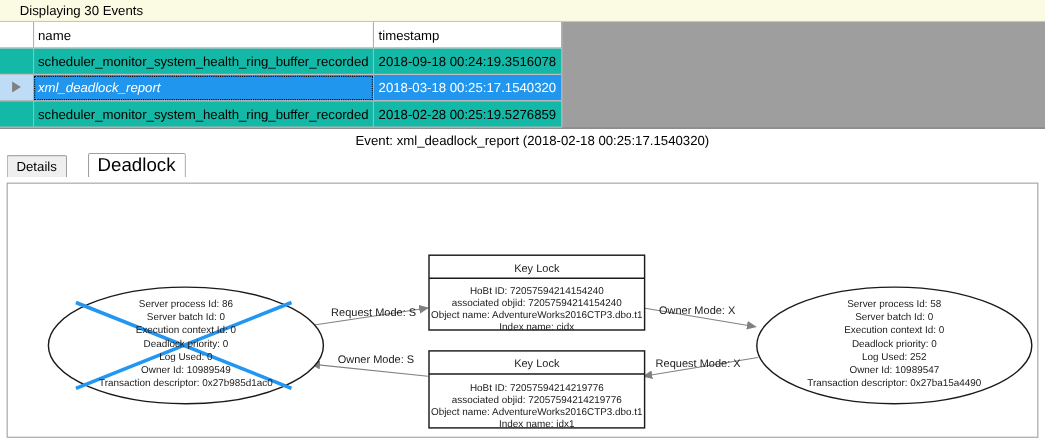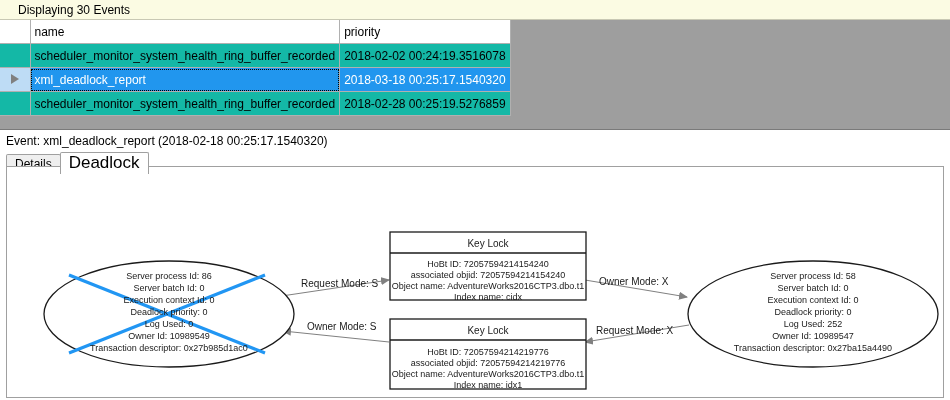--- a/index.html
+++ b/index.html
@@ -22,21 +22,21 @@
     border-bottom: 1px solid #c8c8b4;
     display: flex;
     align-items: center;
     padding-left: 18px;
     box-sizing: border-box;
     font-size: 12px;
   }
 
   
   .grid-wrap {
-    height: 110px;
+    height: 97px;
     background: #9e9e9e;
     border-bottom: 1px solid #7a7a7a;
     box-sizing: border-box;
     position: relative;
     overflow: hidden;
   }
   table.events-grid {
     border-collapse: collapse;
     table-layout: fixed;
     background: #ffffff;
@@ -64,49 +64,52 @@
     text-align: center;
   }
   tr.row-selected td { background: #2196EE; color: #ffffff; }
   tr.row-selected td.sel-cell {
     background: #BEDCF5;
     color: #666666;
   }
   tr.row-selected td.focus-cell {
     outline: 1px dotted #000000;
     outline-offset: -2px;
+    font-style: italic;
   }
   .row-arrow {
     display: inline-block;
     width: 0; height: 0;
     border-top: 5px solid transparent;
     border-bottom: 5px solid transparent;
     border-left: 8px solid #808080;
   }
 
   
   .event-header {
     height: 22px;
     display: flex;
     align-items: center;
-    padding-left: 6px;
-    box-sizing: border-box;
-    font-size: 12px;
-    background: #ffffff;
+    padding-left: 18px;
+    box-sizing: border-box;
+    font-size: 12px;
+    background: #ffffff;
+    justify-content: center;
   }
 
   
   .tabstrip {
     height: 22px;
     display: flex;
     align-items: flex-end;
     padding-left: 6px;
     box-sizing: border-box;
     position: relative;
     background: #ffffff;
+    gap: 20px;
   }
   .tab {
     font-size: 12px;
     padding: 2px 8px 3px 8px;
     border: 1px solid #a0a0a0;
     border-bottom: none;
     background: #EFEFEF;
     margin-right: -1px;
     position: relative;
     line-height: 14px;
@@ -161,28 +164,28 @@
   <table class="events-grid">
     <colgroup>
       <col class="c-sel">
         <col class="c-name">
         <col class="c-ts">
     </colgroup>
     <thead>
       <tr>
         <th class="sel-head"></th>
         <th>name</th>
-        <th>priority</th>
+        <th>timestamp</th>
       </tr>
     </thead>
     <tbody id="grid-body">
         <tr>
           <td class="sel-cell"></td>
           <td>scheduler_monitor_system_health_ring_buffer_recorded</td>
-          <td>2018-02-02 00:24:19.3516078</td>
+          <td>2018-09-18 00:24:19.3516078</td>
         </tr>
         <tr class="row-selected">
           <td class="sel-cell"><span class="row-arrow"></span></td>
           <td class="focus-cell">xml_deadlock_report</td>
           <td>2018-03-18 00:25:17.1540320</td>
         </tr>
         <tr>
           <td class="sel-cell"></td>
           <td>scheduler_monitor_system_health_ring_buffer_recorded</td>
           <td>2018-02-28 00:25:19.5276859</td>

